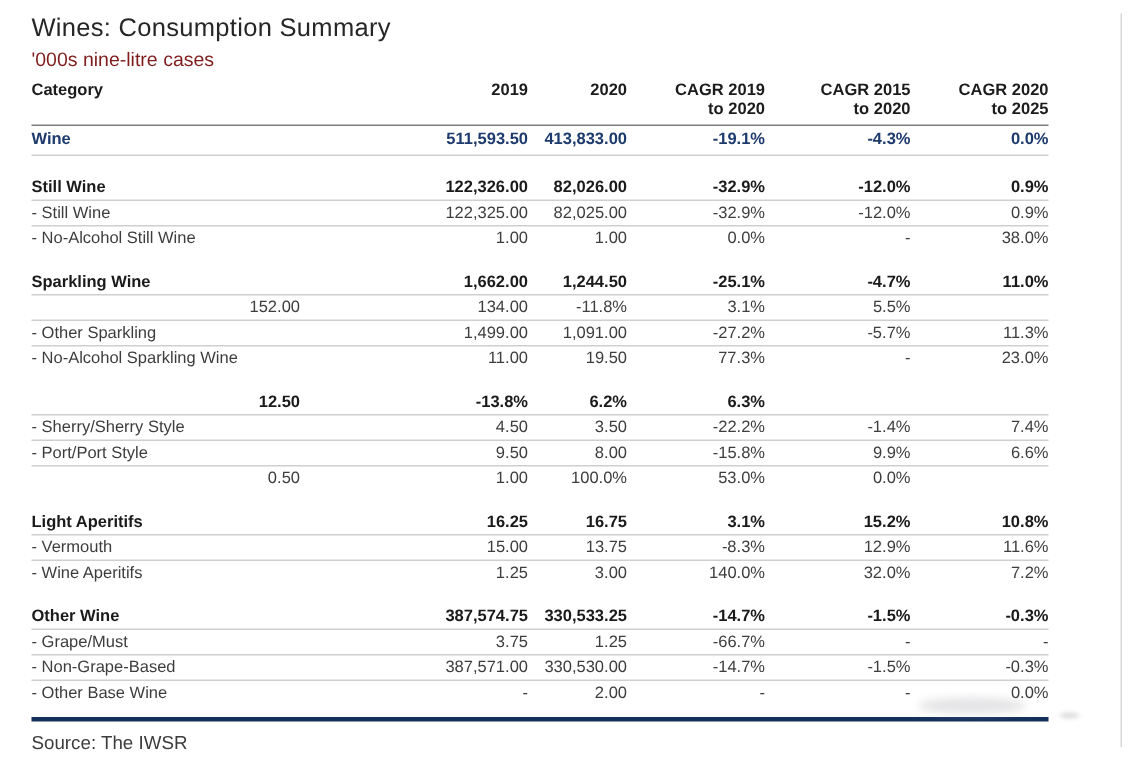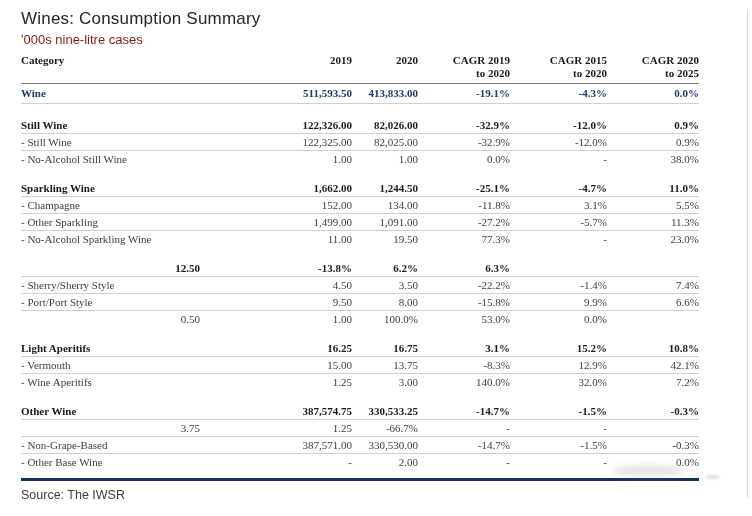--- a/index.html
+++ b/index.html
@@ -11,21 +11,21 @@
   .page{position:relative;width:752px;height:516px;background:#fff;}
 
   .title{
     margin:9px 0 0 21px;font-size:17px;line-height:20px;
     color:#262626;font-weight:400;letter-spacing:.2px;
   }
   .subtitle{
     margin:3px 0 0 21px;font-size:13px;line-height:15px;color:#7f1d1d;
   }
 
-  .table{margin:7px 0 0 21px;width:678px;font-family:Liberation Serif, serif;}
+  .table{margin:7px 0 0 21px;width:678px;}
   .grid{display:grid;grid-template-columns:179px 152px 66px 92px 97px 92px;}
 
   .hrow{padding-bottom:3px;border-bottom:1px solid #7d7d7d;}
   .hcell{display:flex;flex-direction:column;align-items:flex-end;}
   .hcell.cat{align-items:flex-start;}
   .hcell span{
     font-size:11px;font-weight:bold;color:#1b1b1b;
     line-height:13px;white-space:nowrap;min-height:13px;
   }
 
@@ -139,21 +139,20 @@
         <div class="section">
           <div class="grid row group">
             <div class="cell cat">Sparkling Wine</div>
             <div class="cell num">1,662.00</div>
             <div class="cell num">1,244.50</div>
             <div class="cell num">-25.1%</div>
             <div class="cell num">-4.7%</div>
             <div class="cell num">11.0%</div>
           </div>
           <div class="grid row sub">
-            <div class="cell cat">- Champagne</div>
             <div class="cell num">152.00</div>
             <div class="cell num">134.00</div>
             <div class="cell num">-11.8%</div>
             <div class="cell num">3.1%</div>
             <div class="cell num">5.5%</div>
           </div>
           <div class="grid row sub">
             <div class="cell cat">- Other Sparkling</div>
             <div class="cell num">1,499.00</div>
             <div class="cell num">1,091.00</div>
@@ -209,41 +208,42 @@
             <div class="cell num">3.1%</div>
             <div class="cell num">15.2%</div>
             <div class="cell num">10.8%</div>
           </div>
           <div class="grid row sub">
             <div class="cell cat">- Vermouth</div>
             <div class="cell num">15.00</div>
             <div class="cell num">13.75</div>
             <div class="cell num">-8.3%</div>
             <div class="cell num">12.9%</div>
-            <div class="cell num">42.1%</div>
+            <div class="cell num">11.6%</div>
           </div>
           <div class="grid row sub">
             <div class="cell cat">- Wine Aperitifs</div>
             <div class="cell num">1.25</div>
             <div class="cell num">3.00</div>
             <div class="cell num">140.0%</div>
             <div class="cell num">32.0%</div>
             <div class="cell num">7.2%</div>
           </div>
         </div>
         <div class="section">
           <div class="grid row group">
             <div class="cell cat">Other Wine</div>
             <div class="cell num">387,574.75</div>
             <div class="cell num">330,533.25</div>
             <div class="cell num">-14.7%</div>
             <div class="cell num">-1.5%</div>
             <div class="cell num">-0.3%</div>
           </div>
           <div class="grid row sub">
+            <div class="cell cat">- Grape/Must</div>
             <div class="cell num">3.75</div>
             <div class="cell num">1.25</div>
             <div class="cell num">-66.7%</div>
             <div class="cell num">-</div>
             <div class="cell num">-</div>
           </div>
           <div class="grid row sub">
             <div class="cell cat">- Non-Grape-Based</div>
             <div class="cell num">387,571.00</div>
             <div class="cell num">330,530.00</div>

